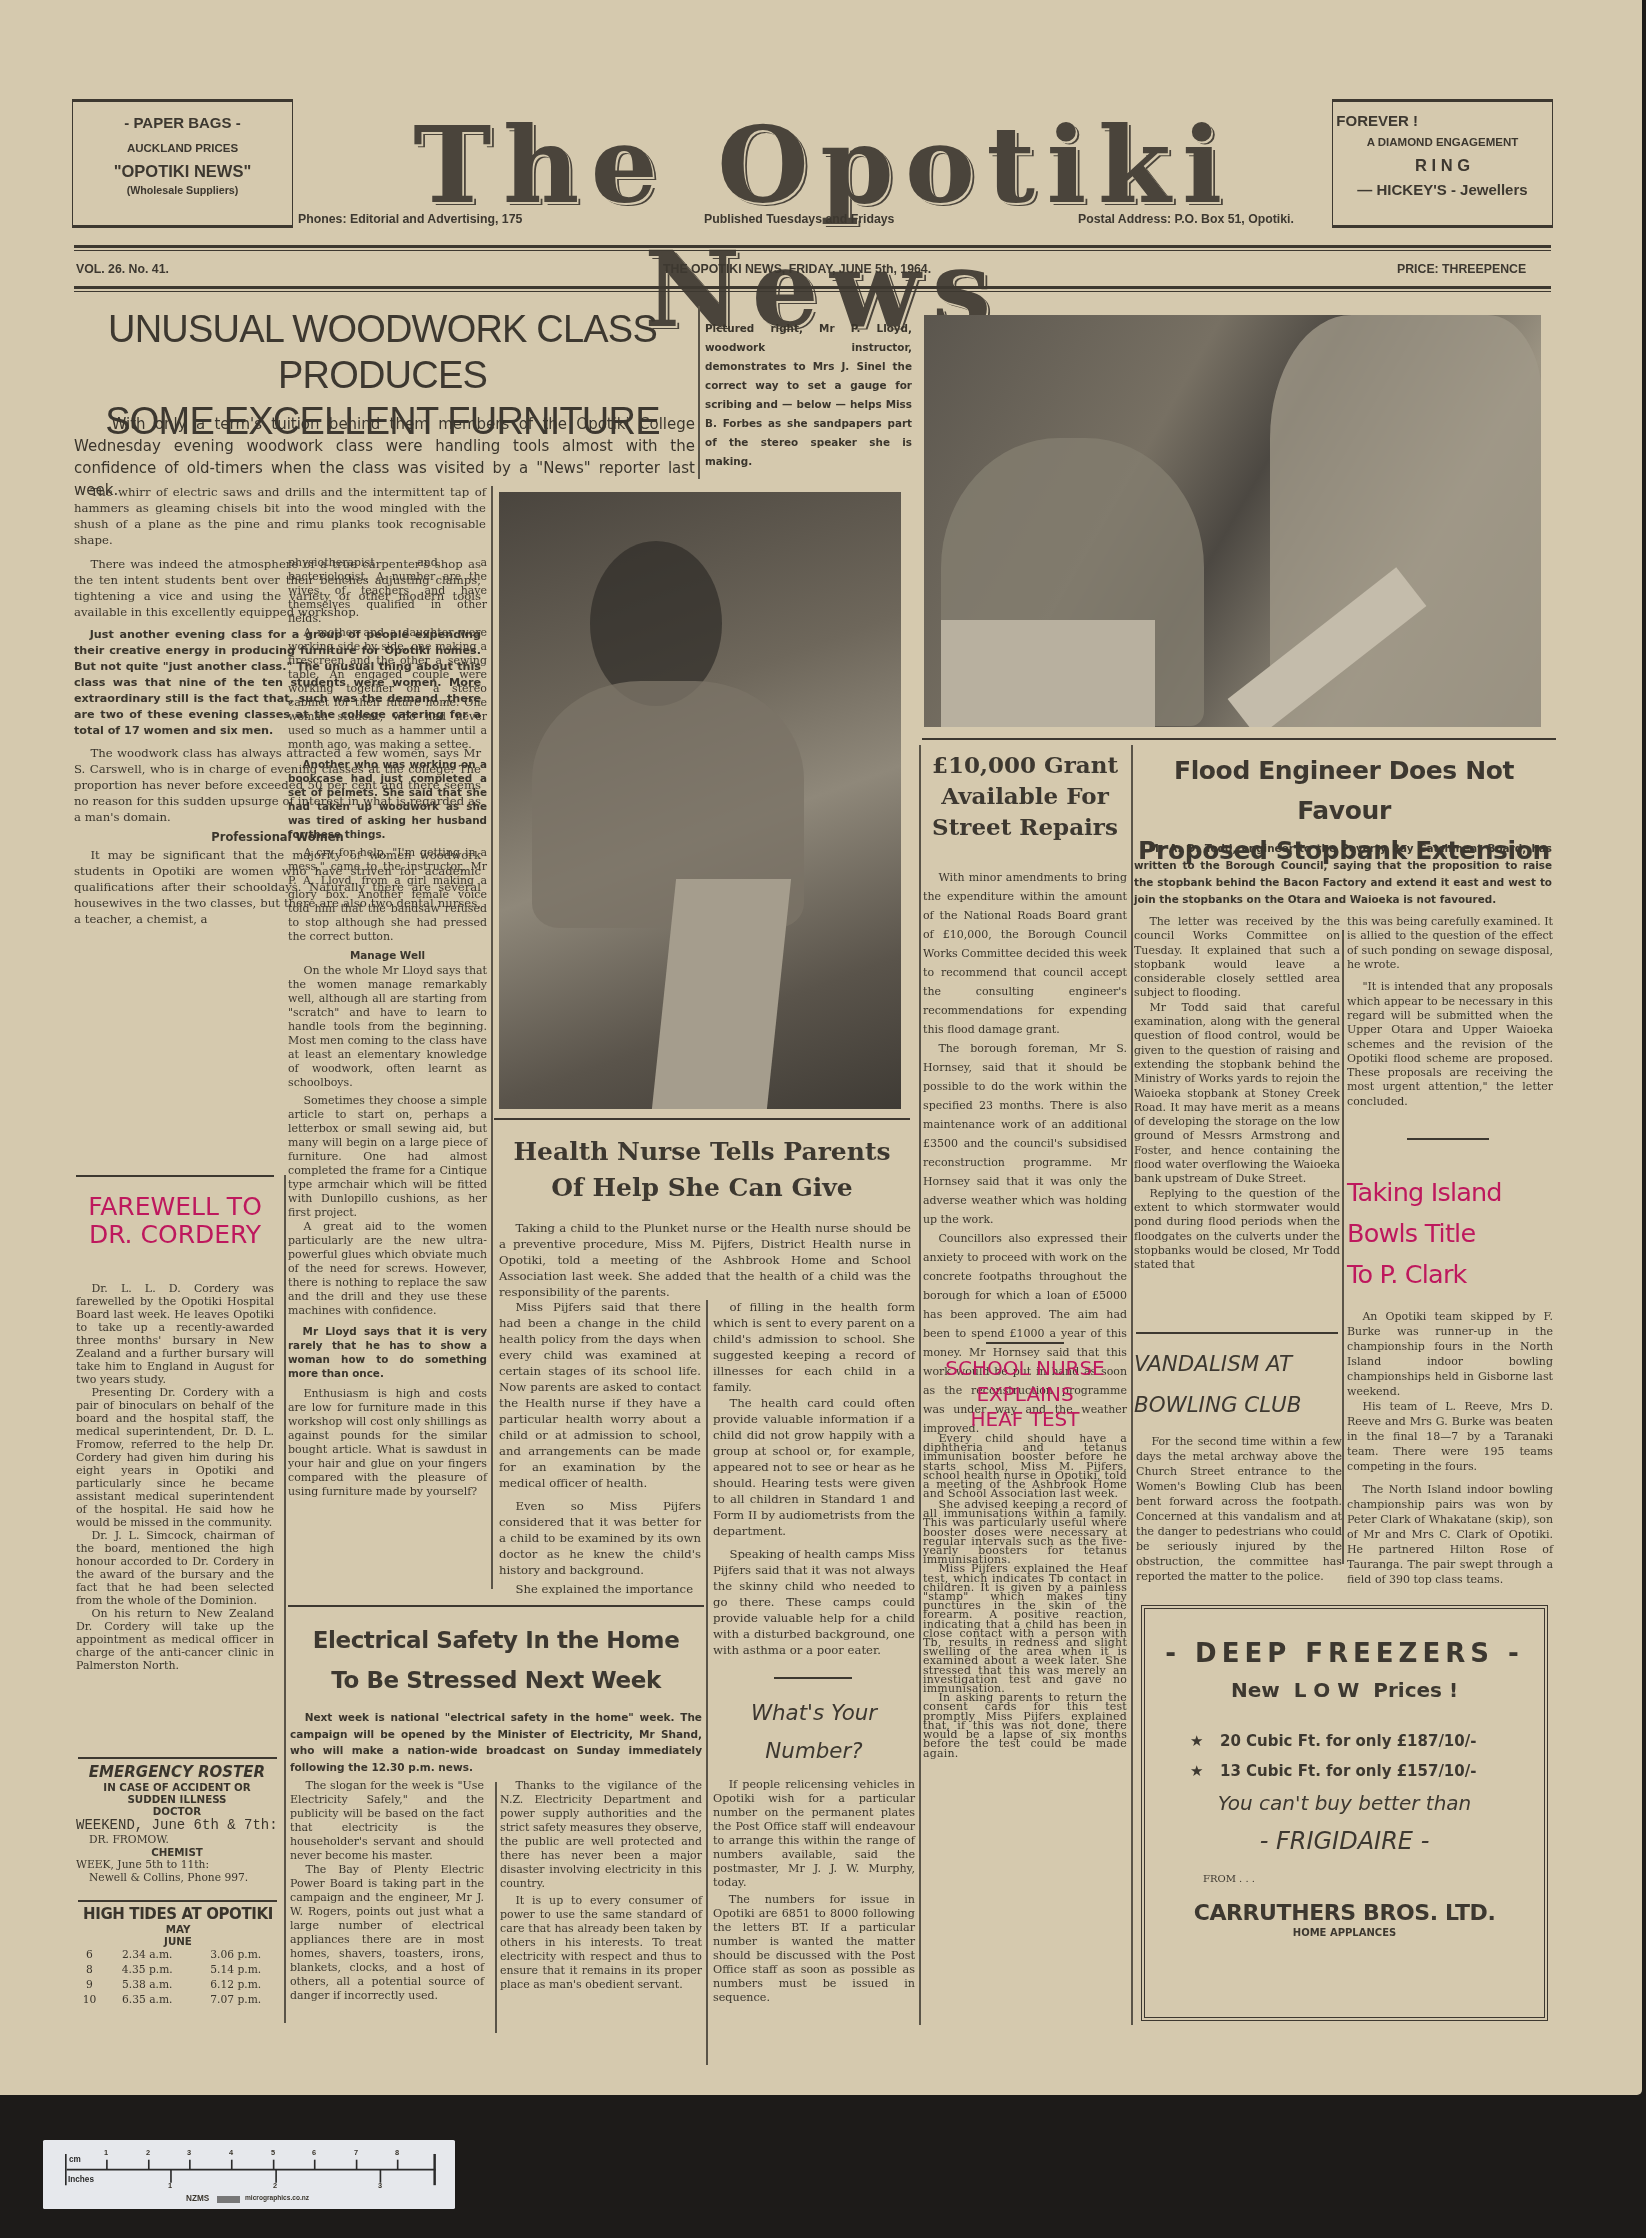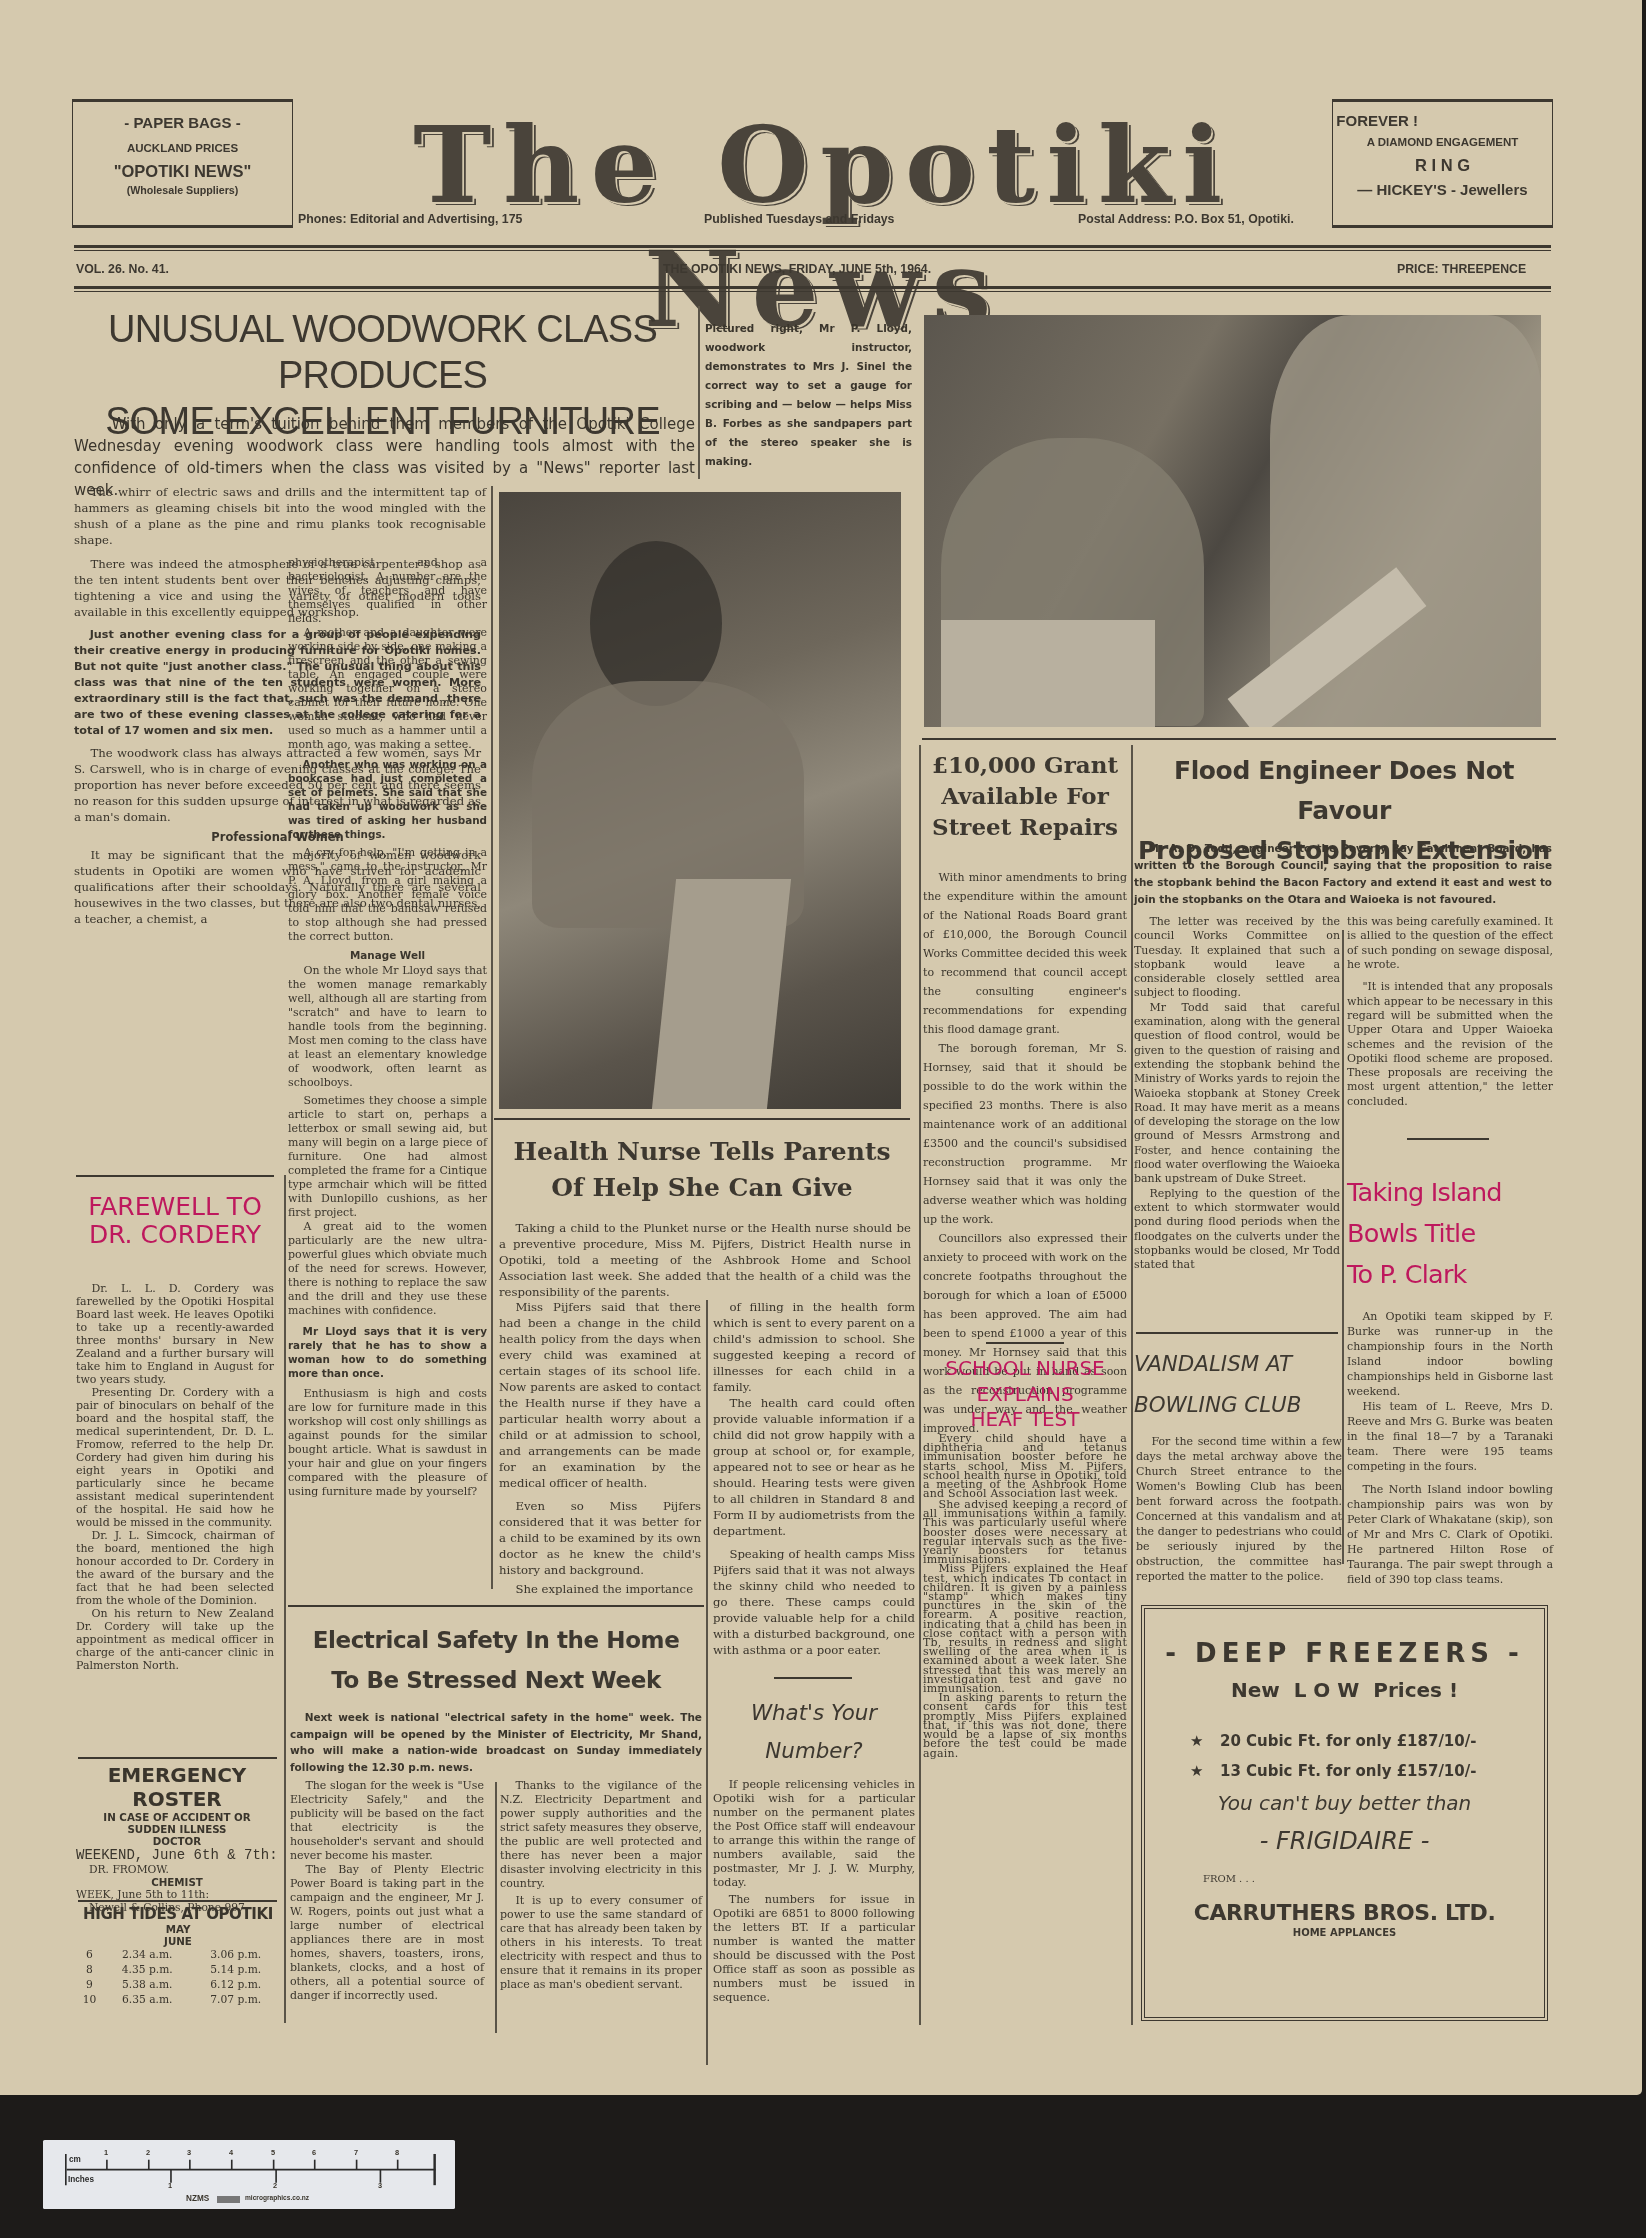--- a/index.html
+++ b/index.html
@@ -156,21 +156,21 @@
     <p>Taking a child to the Plunket nurse or the Health nurse should be a preventive procedure, Miss M. Pijfers, District Health nurse in Opotiki, told a meeting of the Ashbrook Home and School Association last week. She added that the health of a child was the responsibility of the parents.</p>
   </div>
   <div class="abs body" style="left:499px; top:1299px; width:202px;">
     <p>Miss Pijfers said that there had been a change in the child health policy from the days when every child was examined at certain stages of its school life. Now parents are asked to contact the Health nurse if they have a particular health worry about a child or at admission to school, and arrangements can be made for an examination by the medical officer of health.</p>
     <p style="margin-top:6.6px;">Even so Miss Pijfers considered that it was better for a child to be examined by its own doctor as he knew the child's history and background.</p>
     <p style="margin-top:3.3px;">She explained the importance</p>
   </div>
   <div class="vrule" style="left:706px; top:1300px; height:765px;"></div>
   <div class="abs body" style="left:713px; top:1299px; width:202px;">
     <p>of filling in the health form which is sent to every parent on a child's admission to school. She suggested keeping a record of illnesses for each child in a family.</p>
-    <p>The health card could often provide valuable information if a child did not grow happily with a group at school or, for example, appeared not to see or hear as he should. Hearing tests were given to all children in Standard 8 and Form II by audiometrists from the department.</p>
+    <p>The health card could often provide valuable information if a child did not grow happily with a group at school or, for example, appeared not to see or hear as he should. Hearing tests were given to all children in Standard 1 and Form II by audiometrists from the department.</p>
     <p style="margin-top:6.6px;">Speaking of health camps Miss Pijfers said that it was not always the skinny child who needed to go there. These camps could provide valuable help for a child with a disturbed background, one with asthma or a poor eater.</p>
   </div>
 
   <div class="rule" style="left:774px; top:1677px; width:78px; height:1.6px;"></div>
   <div class="abs hl-italic" style="left:713px; top:1694px; width:202px; font-size:21.4px; line-height:38px;">
     <div>What's Your</div>
     <div>Number?</div>
   </div>
   <div class="abs body" style="left:713px; top:1778px; width:202px; font-size:11.2px; line-height:14px;">
     <p>If people relicensing vehicles in Opotiki wish for a particular number on the permanent plates the Post Office staff will endeavour to arrange this within the range of numbers available, said the postmaster, Mr J. J. W. Murphy, today.</p>
@@ -184,21 +184,21 @@
   </div>
   <div class="abs body" style="left:76px; top:1258px; width:198px; font-size:11px; line-height:13px;margin-top:24px;">
     <p>Dr. L. L. D. Cordery was farewelled by the Opotiki Hospital Board last week. He leaves Opotiki to take up a recently-awarded three months' bursary in New Zealand and a further bursary will take him to England in August for two years study.</p>
     <p>Presenting Dr. Cordery with a pair of binoculars on behalf of the board and the hospital staff, the medical superintendent, Dr. D. L. Fromow, referred to the help Dr. Cordery had given him during his eight years in Opotiki and particularly since he became assistant medical superintendent of the hospital. He said how he would be missed in the community.</p>
     <p>Dr. J. L. Simcock, chairman of the board, mentioned the high honour accorded to Dr. Cordery in the award of the bursary and the fact that he had been selected from the whole of the Dominion.</p>
     <p>On his return to New Zealand Dr. Cordery will take up the appointment as medical officer in charge of the anti-cancer clinic in Palmerston North.</p>
   </div>
 
   <div class="rule" style="left:78px; top:1757px; width:199px; height:1.6px;"></div>
   <div class="abs" style="left:76px; top:1763px; width:202px; font-family:'DejaVu Sans',sans-serif; text-align:center;">
-    <div style="font-weight:bold; font-size:20px;">EMERGENCY ROSTER</div>
+    <div style="font-weight:bold; font-size:15px;font-style:italic;">EMERGENCY ROSTER</div>
     <div style="font-weight:bold; font-size:10.3px;">IN CASE OF ACCIDENT OR</div>
     <div style="font-weight:bold; font-size:10.3px;">SUDDEN ILLNESS</div>
     <div style="font-weight:bold; font-size:10.3px;">DOCTOR</div>
     <div style="font-family:Liberation Mono, monospace; font-size:14px; text-align:left;">WEEKEND, June 6th &amp; 7th:</div>
     <div style="font-family:'DejaVu Serif',serif; font-size:10.7px; text-align:left; padding-left:13px;">DR. FROMOW.</div>
     <div style="font-weight:bold; font-size:10.3px;">CHEMIST</div>
     <div style="font-family:'DejaVu Serif',serif; font-size:10.7px; text-align:left;">WEEK, June 5th to 11th:</div>
     <div style="font-family:'DejaVu Serif',serif; font-size:10.7px; text-align:left; padding-left:13px;">Newell &amp; Collins, Phone 997.</div>
   </div>
 

